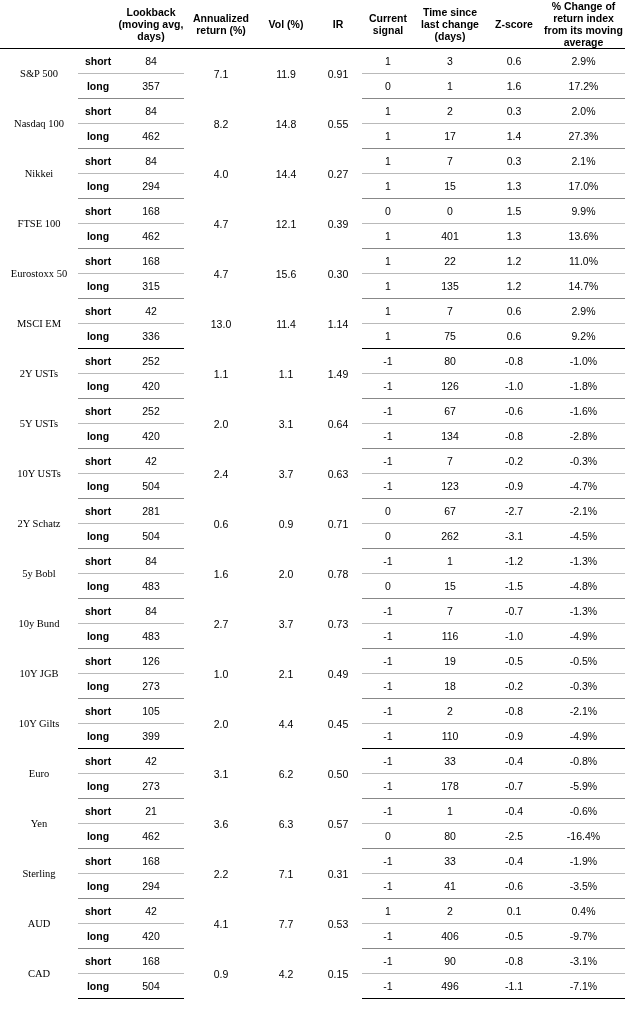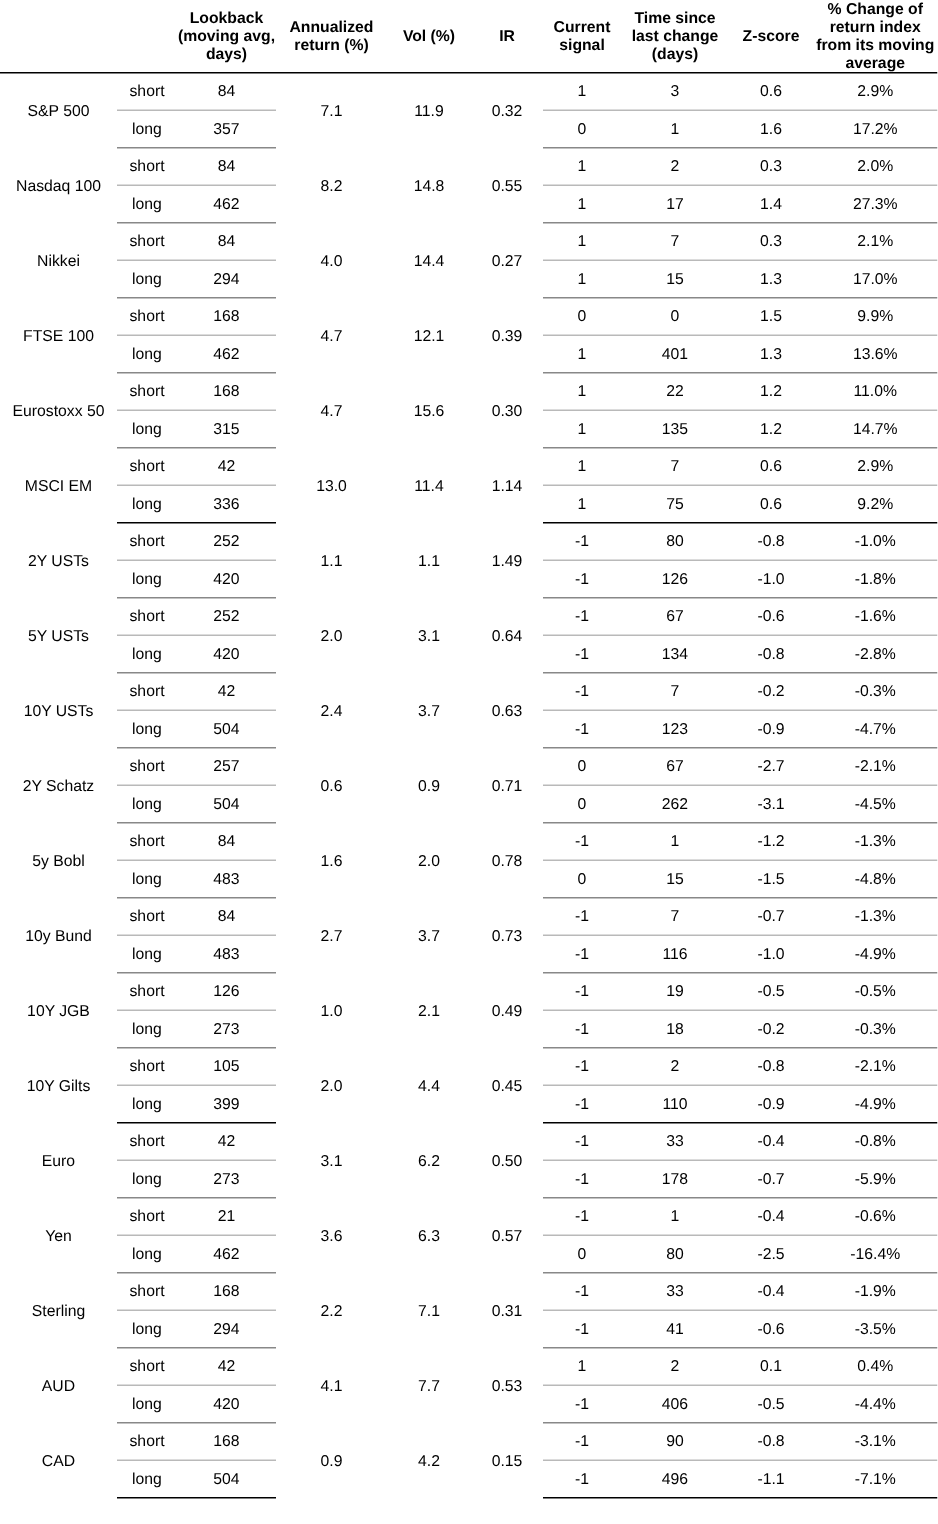--- a/index.html
+++ b/index.html
@@ -53,25 +53,27 @@
     border: none;
   }
 
   tbody td {
     height: 24px;
   }
   td.asset {
     text-align: left;
     padding-left: 6px;
     font-size: 10.5px;
+    font-family: Liberation Serif, serif;
   }
   td.term {
     text-align: left;
     padding-left: 10px;
     font-size: 10.5px;
+    font-weight: bold;
   }
   
   tr.row-short td.look,
   tr.row-short td.term,
   tr.row-short td.sig,
   tr.row-short td.since,
   tr.row-short td.z,
   tr.row-short td.chg {
     border-bottom: 0.7px solid #b9b9b9;
   }
@@ -118,21 +120,21 @@
       <th>% Change of return index from its moving average</th>
     </tr>
   </thead>
   <tbody id="table-body">
       <tr class="row-short">
         <td class="asset merged" rowspan="2">S&amp;P 500</td>
         <td class="term">short</td>
         <td class="look">84</td>
         <td class="merged ann" rowspan="2">7.1</td>
         <td class="merged vol" rowspan="2">11.9</td>
-        <td class="merged ir" rowspan="2">0.32</td>
+        <td class="merged ir" rowspan="2">0.91</td>
         <td class="sig">1</td>
         <td class="since">3</td>
         <td class="z">0.6</td>
         <td class="chg">2.9%</td>
       </tr>
       <tr class="row-long grp-end">
         <td class="term">long</td>
         <td class="look">357</td>
         <td class="sig">0</td>
         <td class="since">1</td>
@@ -295,21 +297,21 @@
         <td class="term">long</td>
         <td class="look">504</td>
         <td class="sig">-1</td>
         <td class="since">123</td>
         <td class="z">-0.9</td>
         <td class="chg">-4.7%</td>
       </tr>
       <tr class="row-short">
         <td class="asset merged" rowspan="2">2Y Schatz</td>
         <td class="term">short</td>
-        <td class="look">257</td>
+        <td class="look">281</td>
         <td class="merged ann" rowspan="2">0.6</td>
         <td class="merged vol" rowspan="2">0.9</td>
         <td class="merged ir" rowspan="2">0.71</td>
         <td class="sig">0</td>
         <td class="since">67</td>
         <td class="z">-2.7</td>
         <td class="chg">-2.1%</td>
       </tr>
       <tr class="row-long grp-end">
         <td class="term">long</td>
@@ -470,21 +472,21 @@
         <td class="since">2</td>
         <td class="z">0.1</td>
         <td class="chg">0.4%</td>
       </tr>
       <tr class="row-long grp-end">
         <td class="term">long</td>
         <td class="look">420</td>
         <td class="sig">-1</td>
         <td class="since">406</td>
         <td class="z">-0.5</td>
-        <td class="chg">-4.4%</td>
+        <td class="chg">-9.7%</td>
       </tr>
       <tr class="row-short">
         <td class="asset merged" rowspan="2">CAD</td>
         <td class="term">short</td>
         <td class="look">168</td>
         <td class="merged ann" rowspan="2">0.9</td>
         <td class="merged vol" rowspan="2">4.2</td>
         <td class="merged ir" rowspan="2">0.15</td>
         <td class="sig">-1</td>
         <td class="since">90</td>

